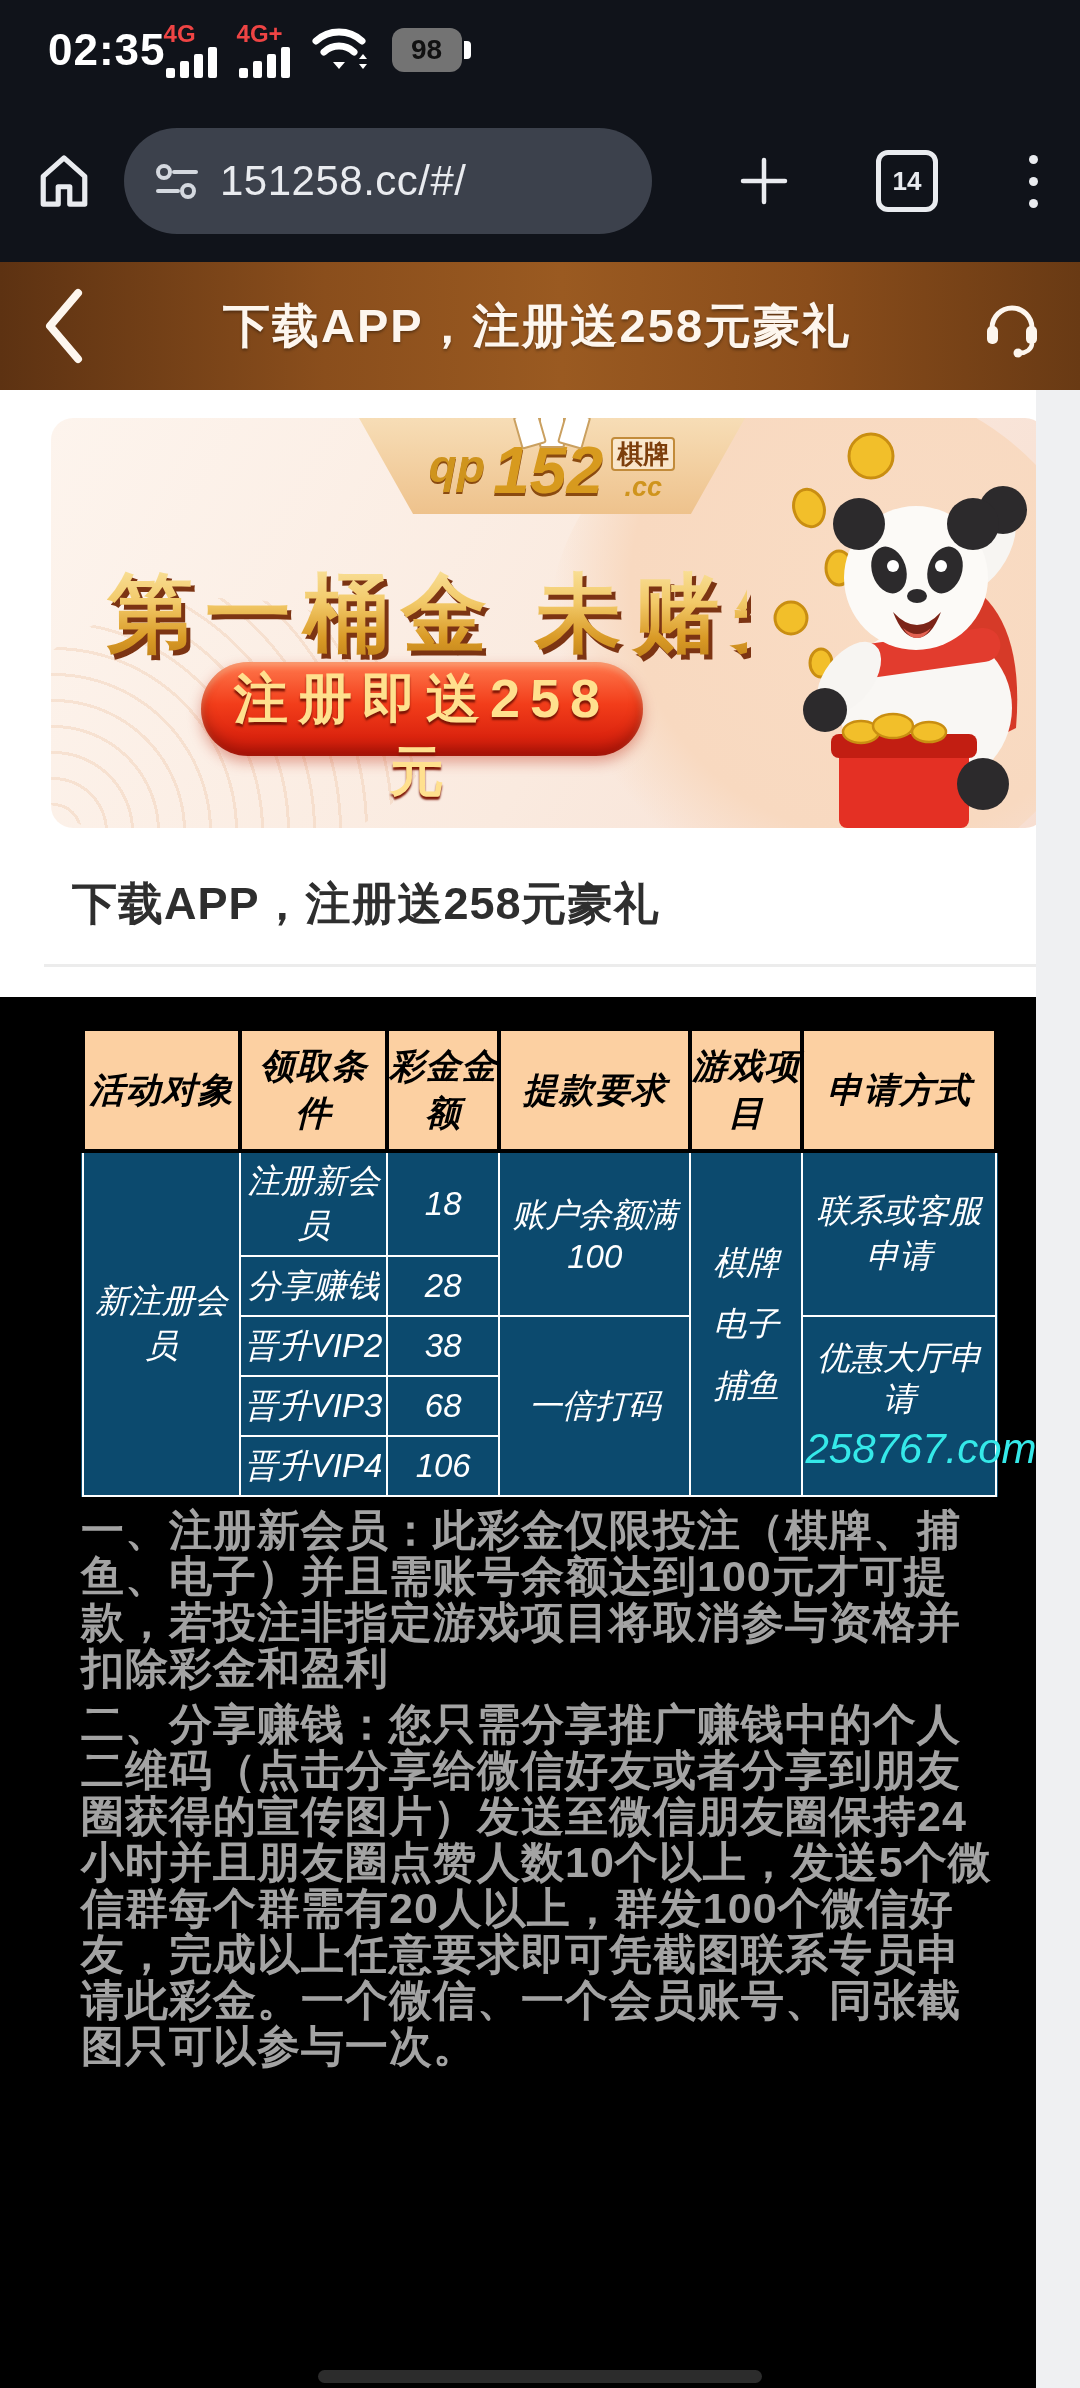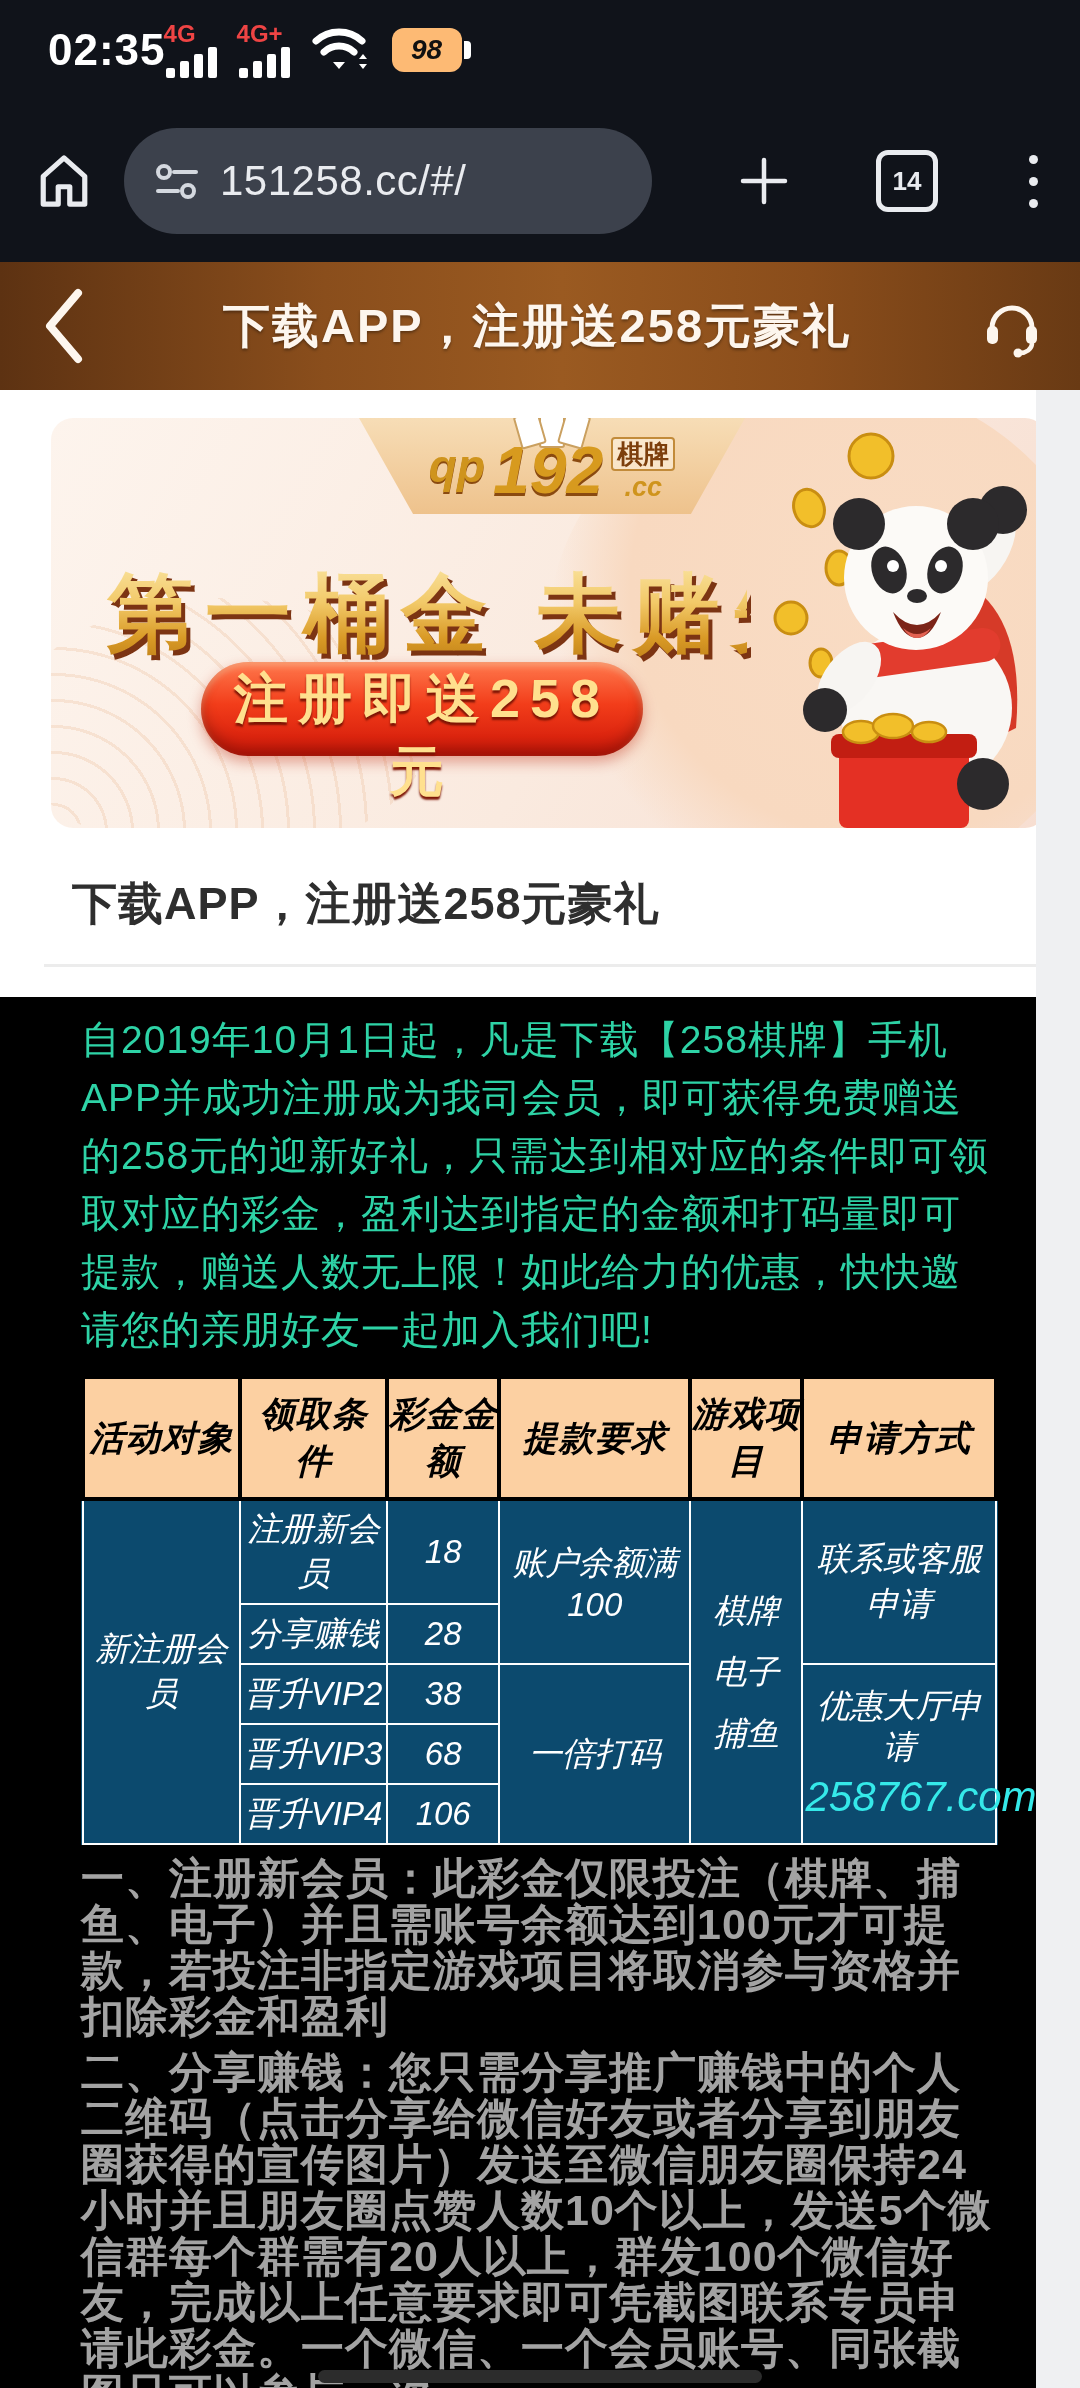--- a/index.html
+++ b/index.html
@@ -11,22 +11,22 @@
   
   .status-bar{height:100px;background:#10131a;display:flex;align-items:center;
     justify-content:flex-start;padding:0 28px 0 48px;box-sizing:border-box;}
   .sb-time{color:#fff;font-size:44px;font-weight:600;letter-spacing:1px;}
   .sb-right{display:flex;align-items:center;gap:22px;}
   .sig{display:flex;flex-direction:column;align-items:flex-start;}
   .sig-label{color:#ef4444;font-size:24px;font-weight:700;line-height:22px;margin-left:-2px;}
   .bars{display:flex;align-items:flex-end;gap:5px;margin-top:2px;}
   .bars i{display:block;width:9px;background:#fff;border-radius:2px;}
   .battery{display:flex;align-items:center;}
-  .bat-body{width:70px;height:44px;background:#fdba74;border-radius:12px;display:flex;
-    align-items:center;justify-content:center;color:#111;font-size:28px;font-weight:700;font-style:italic;}
+  .bat-body{width:70px;height:44px;background:#737373;border-radius:12px;display:flex;
+    align-items:center;justify-content:center;color:#111;font-size:28px;font-weight:700;}
   .bat-nub{width:7px;height:18px;background:#fff;border-radius:0 4px 4px 0;margin-left:2px;}
   
   .toolbar{height:162px;background:#10131a;display:flex;align-items:center;
     padding:0 34px;box-sizing:border-box;gap:30px;}
   .tb-home{flex:0 0 auto;}
   .url-pill{flex:0 0 auto;width:528px;height:106px;background:#3c414c;border-radius:53px;
     display:flex;align-items:center;padding:0 30px;box-sizing:border-box;gap:20px;}
   .url-text{color:#e9ebef;font-size:42px;letter-spacing:0.5px;white-space:nowrap;overflow:hidden;}
   .tb-spacer{flex:1;}
   .tb-plus,.tb-tabs,.tb-menu{flex:0 0 auto;text-align:center;}
@@ -195,21 +195,21 @@
     <div class="banner-blob"></div>
     <div class="banner-waves"></div>
 
     <div class="ribbon">
       <span class="logo-cards">
           <i></i>
           <i></i>
           <i></i>
         </span>
       <span class="logo-qp">qp</span>
-      <span class="logo-258">192</span>
+      <span class="logo-258">152</span>
       <span class="logo-stack">
         <span class="logo-qipai">棋牌</span>
         <span class="logo-cc">.cc</span>
       </span>
     </div>
 
     <div class="banner-headline">第一桶金 未赌先赢</div>
 
     <button class="banner-cta">
       <span>注册即送258元</span>
@@ -265,21 +265,20 @@
 
 <div class="title-section">
   <h1 class="page-title">下载APP，注册送258元豪礼</h1>
   <div class="title-divider"></div>
 </div>
 <div class="white-gap"></div>
 
 <div class="right-gutter"></div>
 
 <div class="content">
-  <div class="intro">自2019年10月1日起，凡是下载【258棋牌】手机APP并成功注册成为我司会员，即可获得免费赠送的258元的迎新好礼，只需达到相对应的条件即可领取对应的彩金，盈利达到指定的金额和打码量即可提款，赠送人数无上限！如此给力的优惠，快快邀请您的亲朋好友一起加入我们吧!</div>
 
   <table class="promo">
     <colgroup>
       <col style="width:17.2%">
         <col style="width:16.1%">
         <col style="width:12.3%">
       <col style="width:20.9%">
         <col style="width:12.3%">
         <col style="width:21.2%">
     </colgroup>

